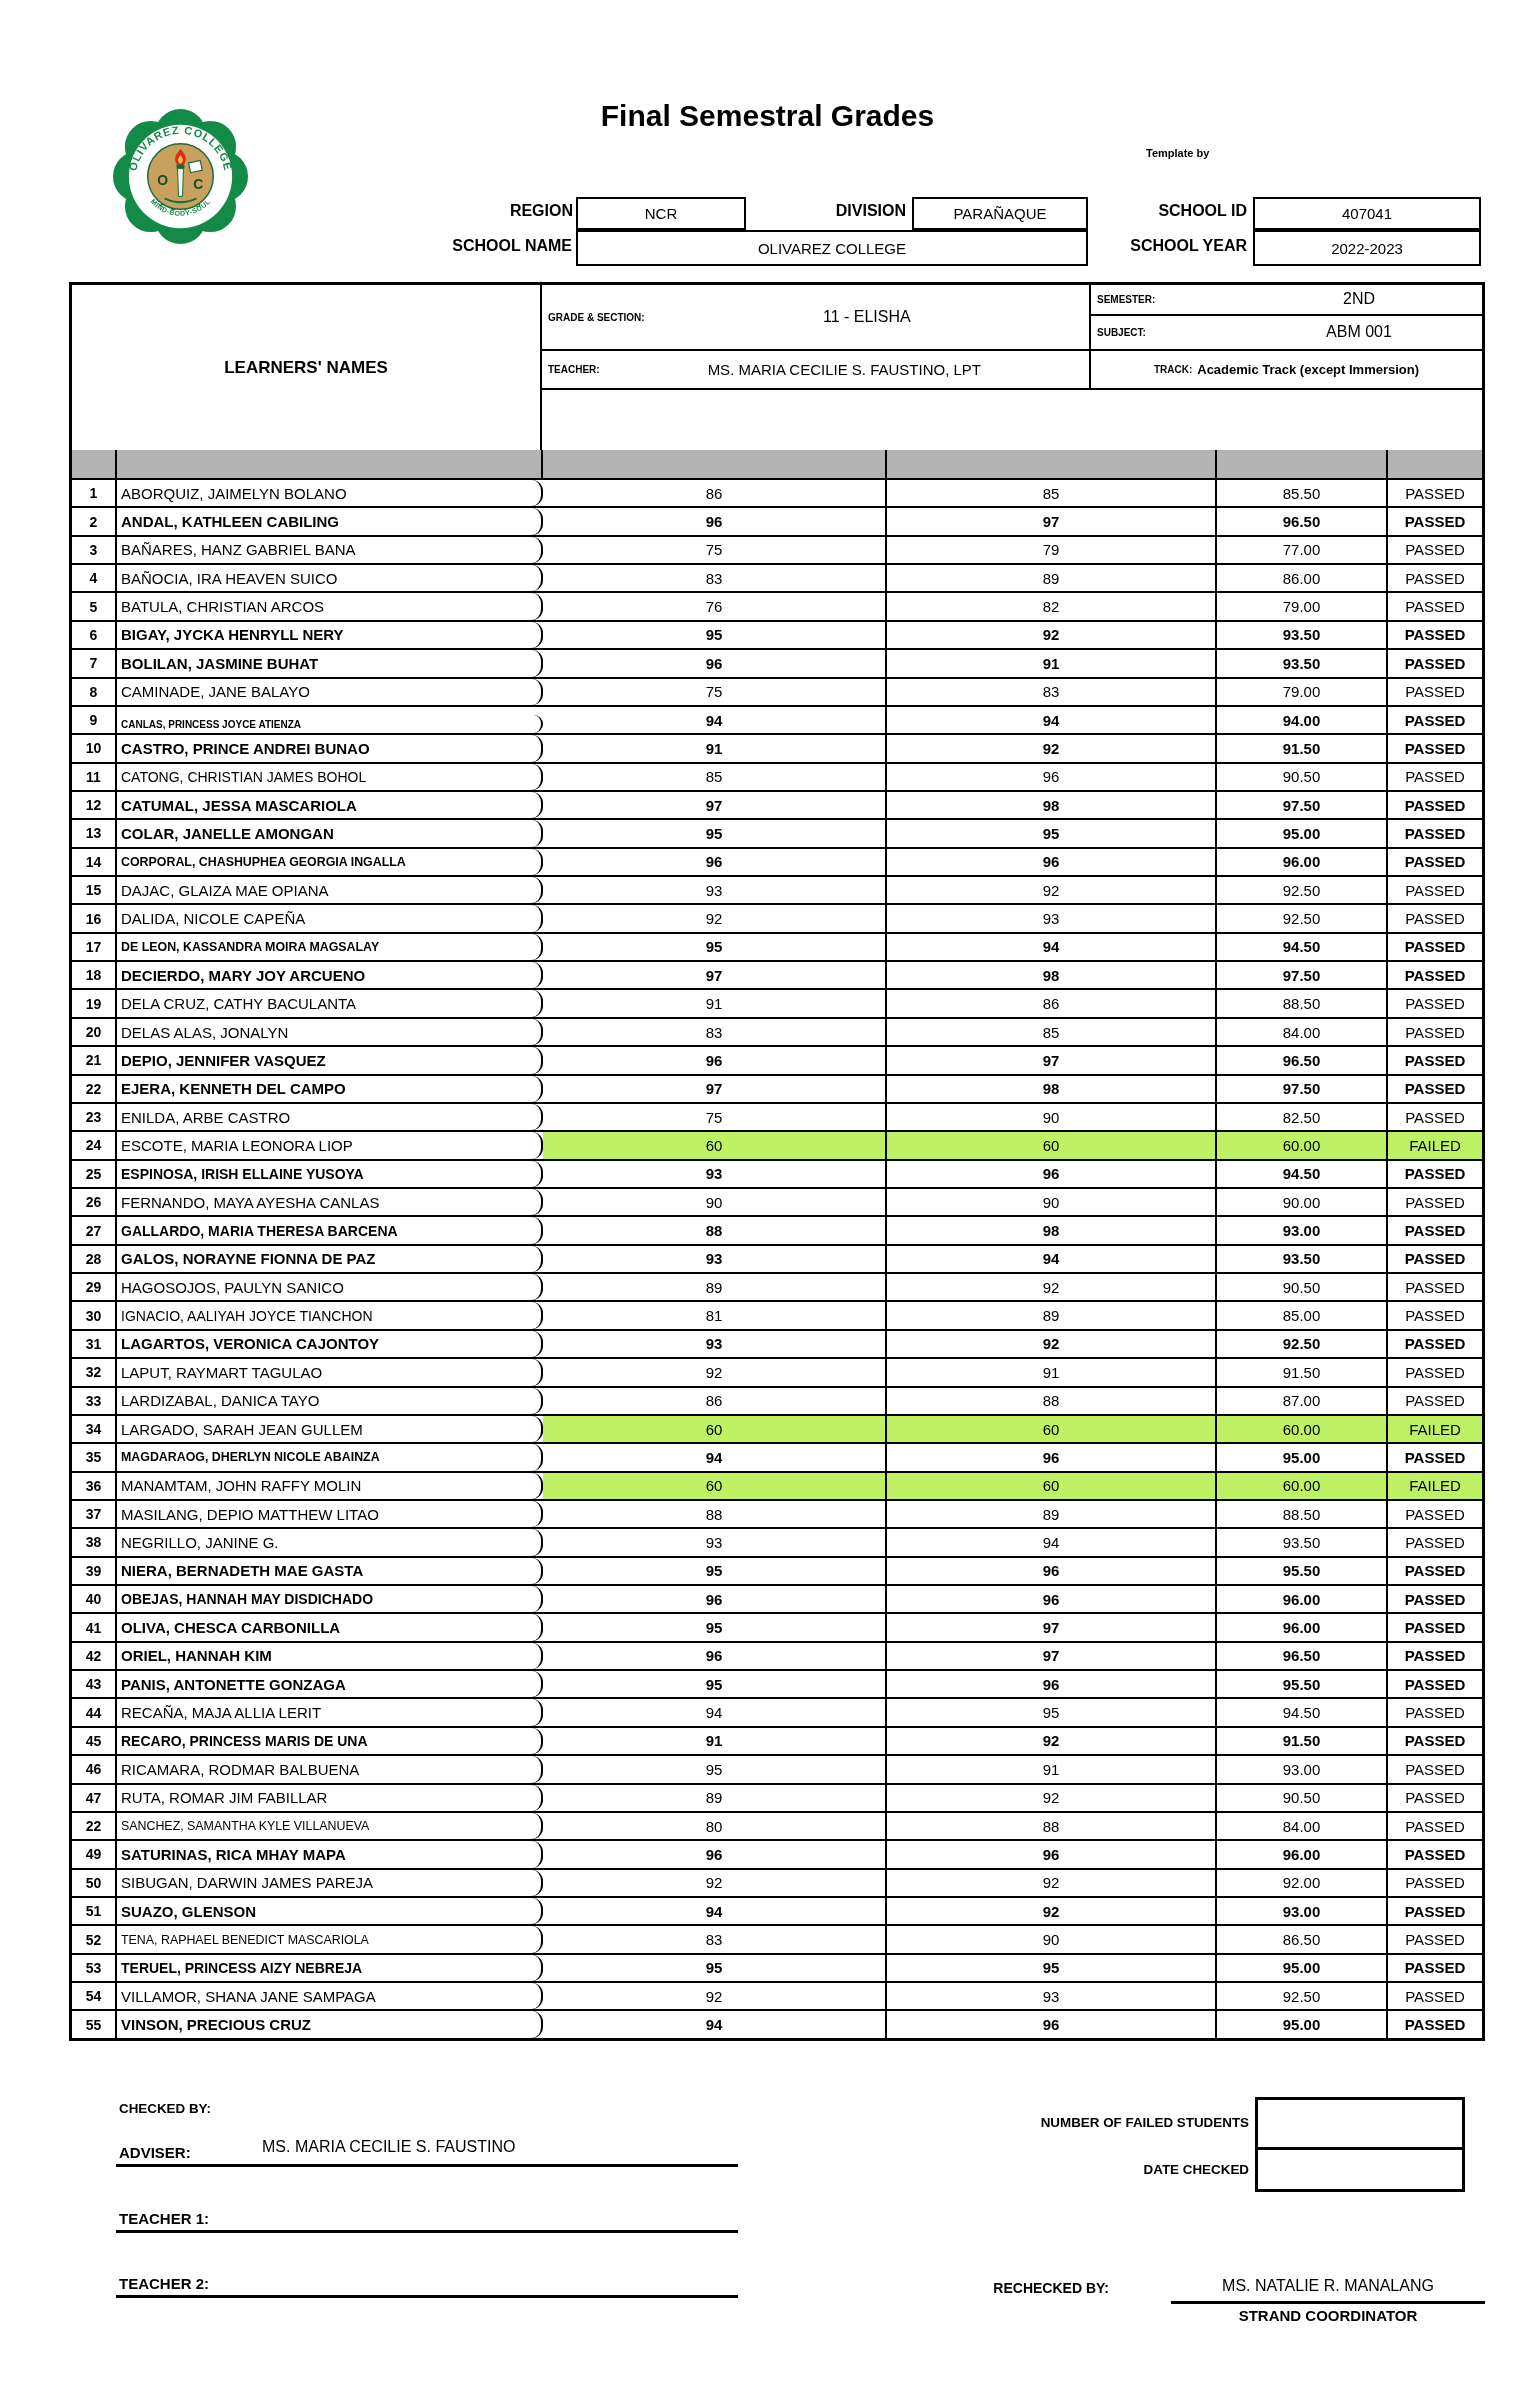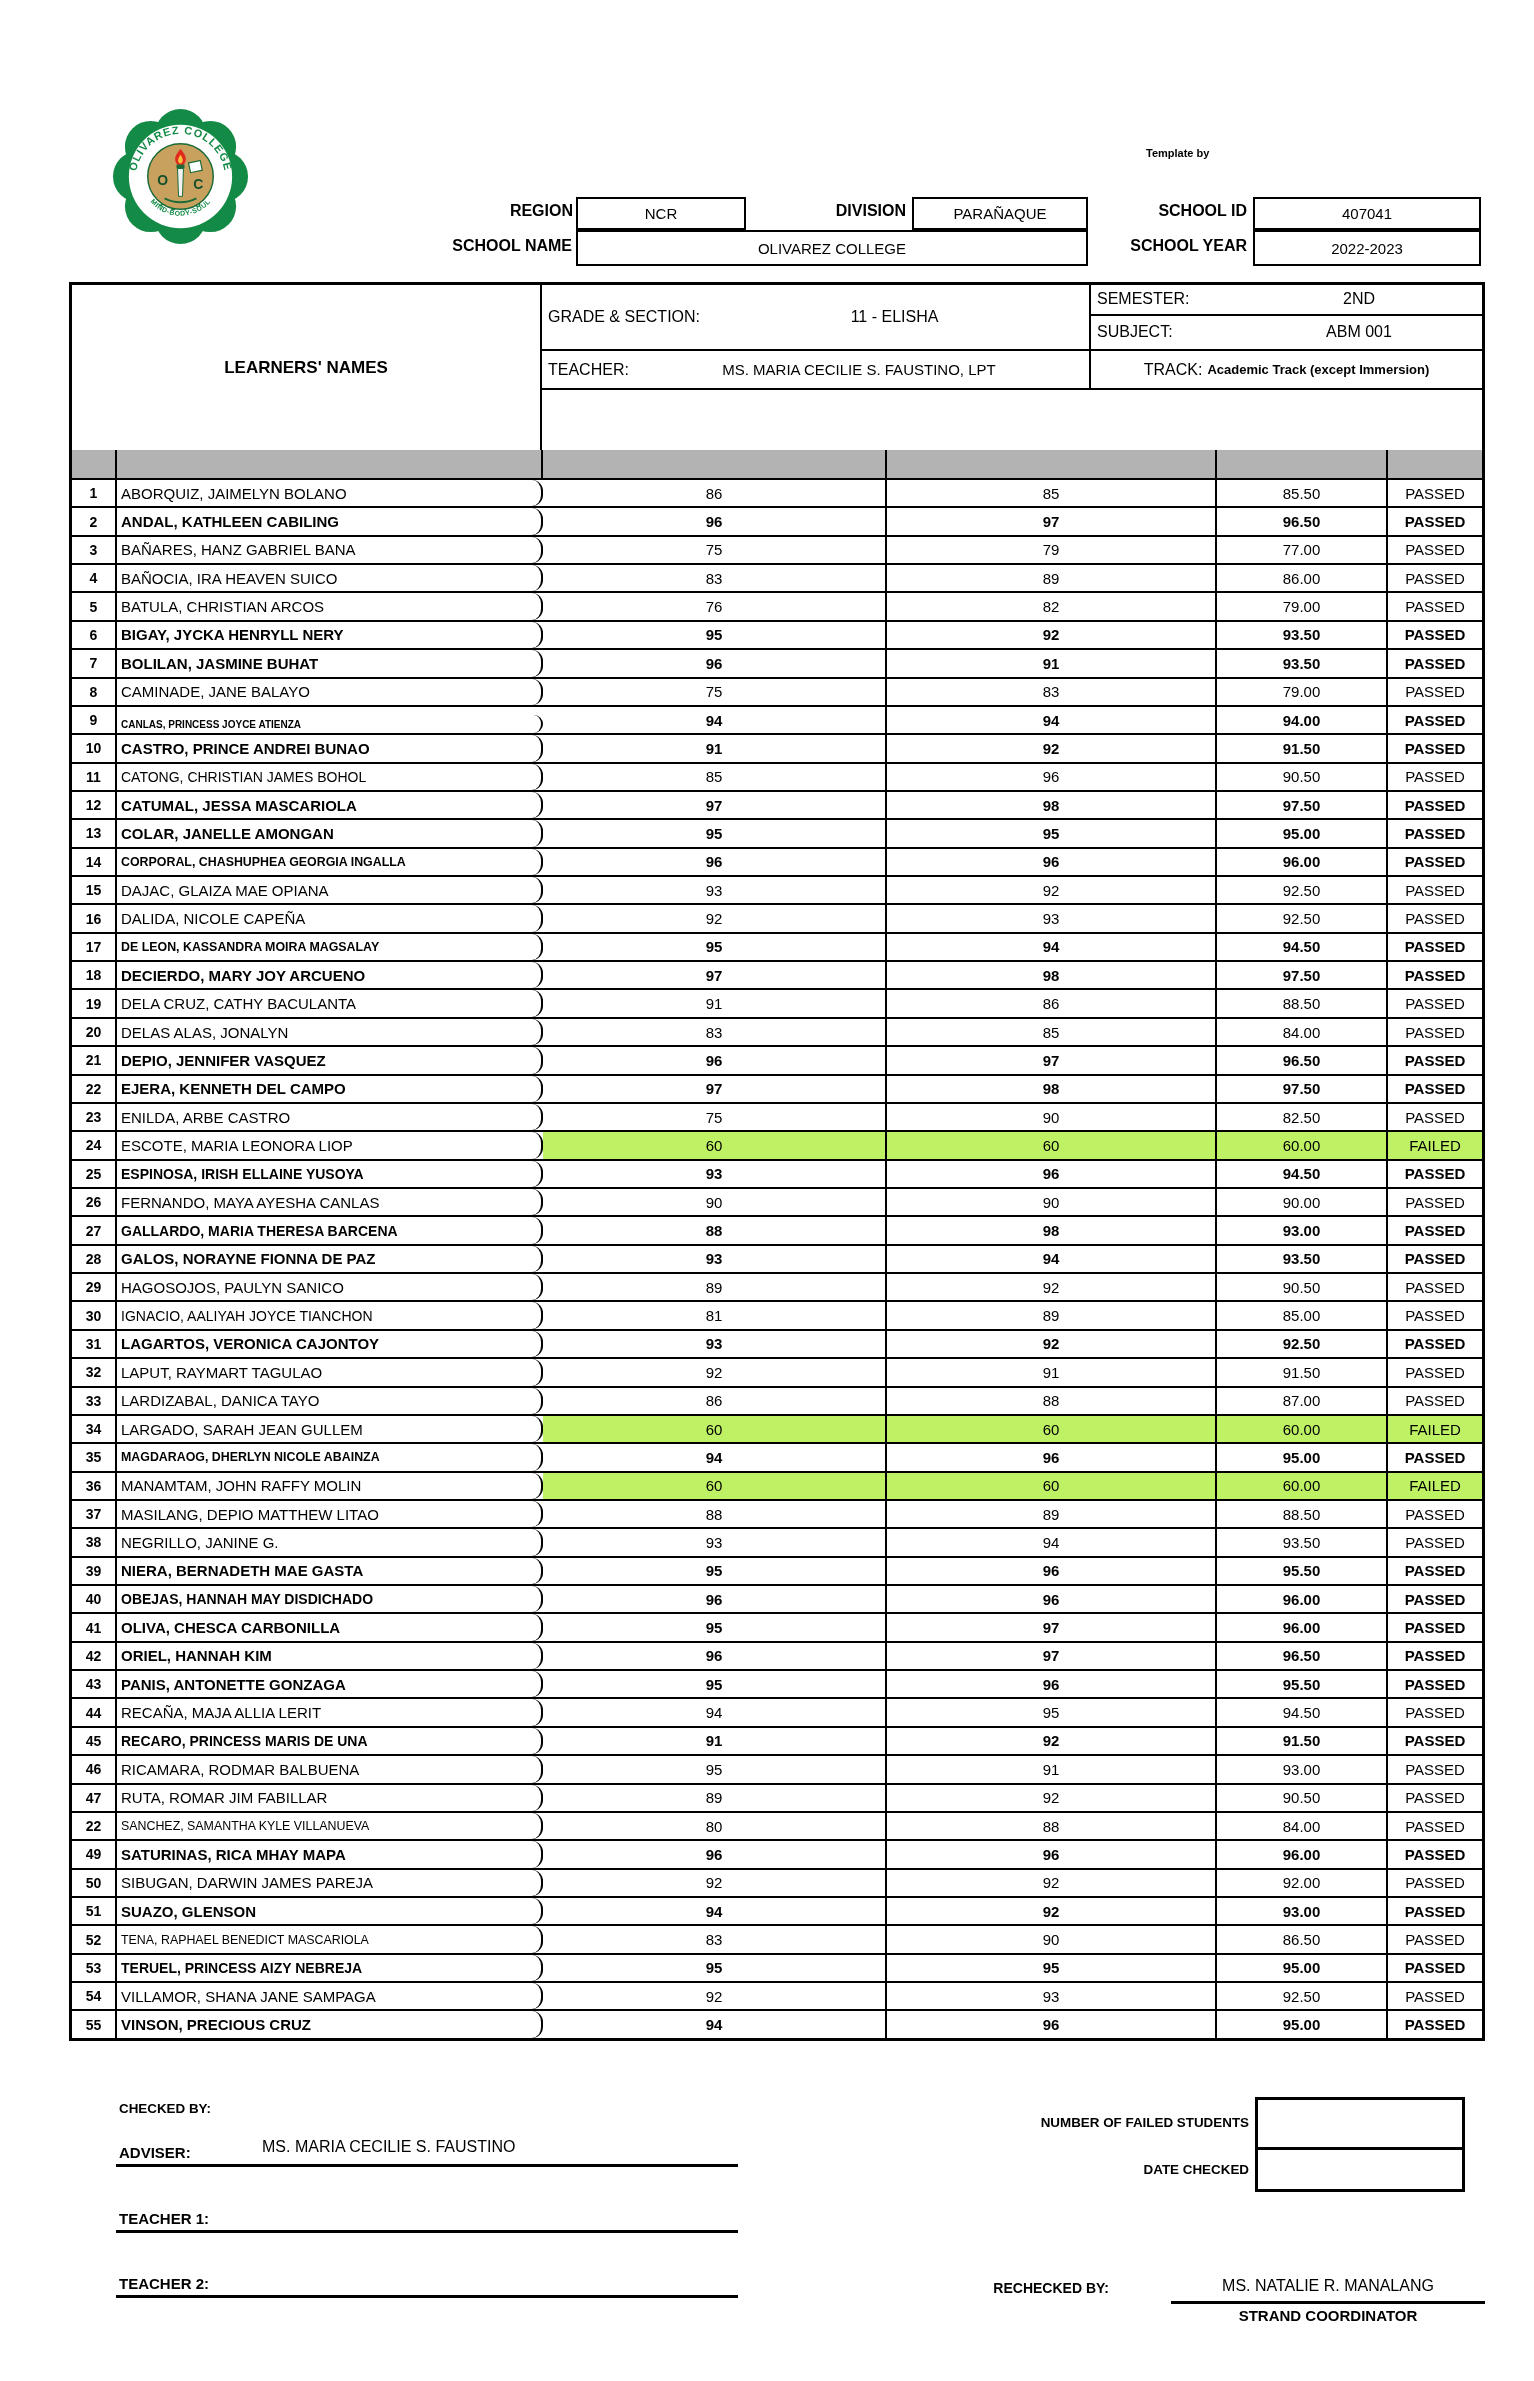--- a/index.html
+++ b/index.html
@@ -24,21 +24,21 @@
   .thead{height:165px;display:flex;flex:0 0 auto;}
   .th-names{width:470px;flex:0 0 auto;border-right:2.5px solid #000;box-sizing:border-box;
             display:flex;align-items:center;justify-content:center;font-weight:bold;font-size:17px;}
   .th-right{flex:1;display:flex;flex-direction:column;}
   .tr1{height:66px;flex:0 0 auto;display:flex;border-bottom:2.5px solid #000;box-sizing:border-box;}
   .c-grade{width:549px;flex:0 0 auto;border-right:2.5px solid #000;box-sizing:border-box;
            display:flex;align-items:center;padding-left:6px;}
   .c-semsub{flex:1;display:flex;flex-direction:column;}
   .c-sem{flex:31;display:flex;align-items:center;border-bottom:2.5px solid #000;box-sizing:border-box;padding-left:6px;}
   .c-sub{flex:36;display:flex;align-items:center;padding-left:6px;}
-  .hlabel{font-weight:normal;font-size:16px;white-space:nowrap;}
+  .hlabel{font-weight:bold;font-size:10px;white-space:nowrap;}
   .hvalue{flex:1;text-align:center;font-size:16px;}
   .lbl140{width:139px;flex:0 0 auto;}
   .tr2{height:39px;flex:0 0 auto;display:flex;border-bottom:2.5px solid #000;box-sizing:border-box;}
   .c-teacher{width:549px;flex:0 0 auto;border-right:2.5px solid #000;box-sizing:border-box;
              display:flex;align-items:center;padding-left:6px;}
   .c-track{flex:1;display:flex;align-items:center;justify-content:center;gap:5px;}
   .track-val{font-size:13px;font-weight:bold;}
   .tr3{flex:1;display:flex;}
   .qcell{border-right:2.5px solid #000;box-sizing:border-box;display:flex;align-items:center;
          justify-content:center;font-weight:bold;font-size:16px;text-align:center;}
@@ -114,20 +114,21 @@
         <rect x="66" y="58" width="8" height="4" fill="#1a6b38"></rect>
         <polygon points="67,62 73,62 72,90 68,90" fill="#f2f2f2" stroke="#1a6b38" stroke-width="1"></polygon>
         <rect x="79" y="55" width="12" height="10" fill="#ffffff" stroke="#1a6b38" stroke-width="1.2" transform="rotate(-12 85 60)"></rect>
         <path d="M54,92 Q70,100 86,92" stroke="#1a6b38" stroke-width="2" fill="none"></path>
       </g>
       <text x="52" y="79" font-size="14" font-weight="bold" fill="#14502a" text-anchor="middle">O</text>
       <text x="88" y="83" font-size="14" font-weight="bold" fill="#14502a" text-anchor="middle">C</text>
     </svg>
   </div>
 
+  <div class="doc-title">Final Semestral Grades</div>
   <div class="template-by">Template by</div>
 
   <div class="flabel" style="left:426px;top:202px;width:147px;">REGION</div>
   <div class="fbox" style="left:576px;top:197px;width:170px;height:33px;">NCR</div>
   <div class="flabel" style="left:752px;top:202px;width:154px;">DIVISION</div>
   <div class="fbox" style="left:912px;top:197px;width:176px;height:33px;">PARAÑAQUE</div>
   <div class="flabel" style="left:1079px;top:202px;width:168px;">SCHOOL ID</div>
   <div class="fbox" style="left:1253px;top:197px;width:228px;height:33px;">407041</div>
   <div class="flabel" style="left:396px;top:237px;width:176px;">SCHOOL NAME</div>
   <div class="fbox" style="left:576px;top:230px;width:512px;height:36px;">OLIVAREZ COLLEGE</div>

